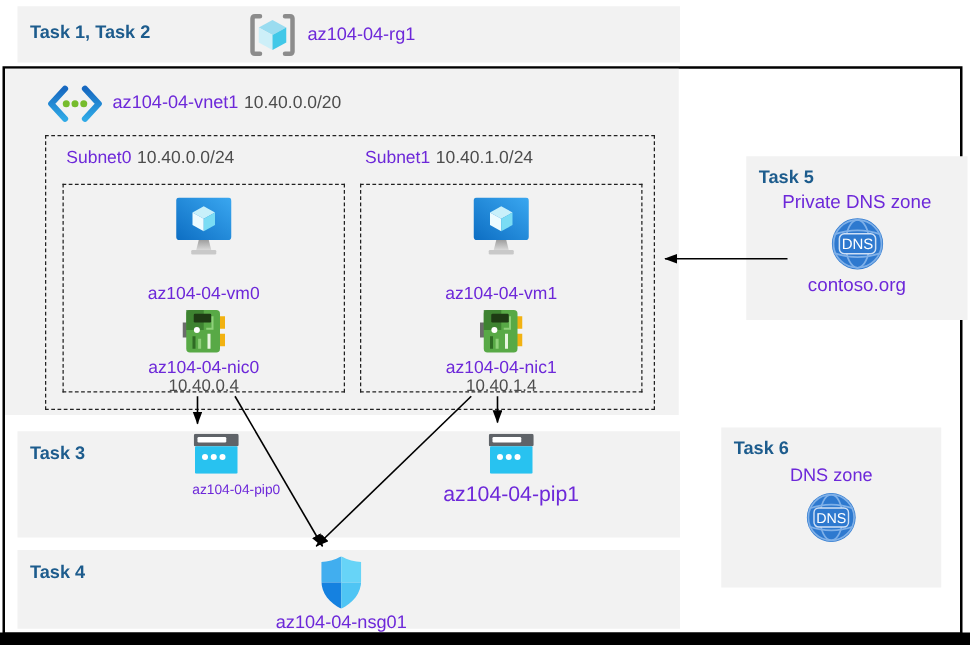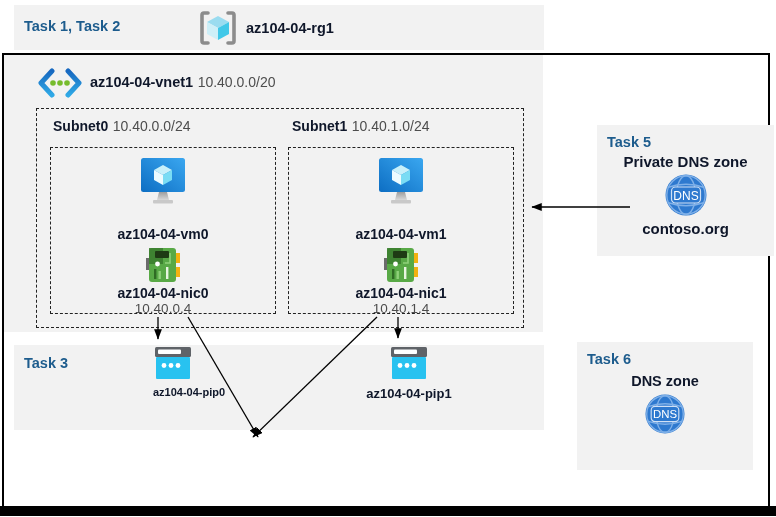--- a/index.html
+++ b/index.html
@@ -3,21 +3,21 @@
 <meta charset="utf-8">
 <style>
   html,body{margin:0;padding:0;background:#fff;}
   #canvas{
     position:relative;width:776px;height:517px;background:#fff;overflow:hidden;
     font-family:"Liberation Sans",sans-serif;color:#000;
   }
   .abs{position:absolute;}
   .band{background:var(--panel-bg);}
   .task-label{color:var(--task-label);font-weight:700;font-size:14.5px;}
-  .name{font-weight:700;font-size:14px;color:#0f172a;white-space:nowrap;}
+  .name{font-weight:400;font-size:14px;color:#6d28d9;white-space:nowrap;}
   .muted{color:var(--muted-text);font-weight:400;font-size:13.5px;white-space:nowrap;}
   .dashed{border:1px dashed #222;}
   .frame{border:2px solid var(--frame-border);box-sizing:border-box;}
   .col{display:flex;flex-direction:column;align-items:center;}
   .vm-label{margin-top:20px;}
   .nic-label{margin-top:2px;}
   svg{display:block;}
   .dns-wrap{line-height:0;}
 </style>
 </head>
@@ -192,21 +192,21 @@
       <div>
         <svg width="36" height="32" viewBox="0 0 36 32">
           <rect x="0" y="0" width="36" height="10" rx="1.5" fill="#5f6368"></rect>
           <rect x="3" y="2.5" width="23" height="4.5" rx="1" fill="#ffffff"></rect>
           <rect x="1" y="10" width="34" height="22" rx="1" style="fill:var(--pip-cyan)"></rect>
           <circle cx="9" cy="18.5" r="2.4" fill="#ffffff"></circle>
           <circle cx="16" cy="18.5" r="2.4" fill="#ffffff"></circle>
           <circle cx="23" cy="18.5" r="2.4" fill="#ffffff"></circle>
         </svg>
       </div>
-      <span class="name" style="margin-top:7px;font-size:13px;">az104-04-pip1</span>
+      <span class="name" style="margin-top:7px;font-size:17px;">az104-04-pip1</span>
     </div>
   </div>
 
   <div class="abs band col" style="left:577px;top:342px;width:176px;height:128px;">
     <span class="task-label" style="align-self:flex-start;margin:9px 0 0 10px;">Task 6</span>
     <span class="name" style="margin-top:6px;font-size:14.5px;text-align:center;">DNS zone</span>
     <div class="dns-wrap" style="margin-top:5px;">
       <svg width="40" height="40" viewBox="0 0 42 42">
         <circle cx="21" cy="21" r="20.5" style="fill:var(--dns-blue)"></circle>
         <g fill="none" stroke="#7fb0e8" stroke-width="1.4">
@@ -214,20 +214,36 @@
           <ellipse cx="21" cy="21" rx="9.5" ry="19.2"></ellipse>
           <path d="M2.5 13.5 Q21 7 39.5 13.5"></path>
           <path d="M2.5 28.5 Q21 35 39.5 28.5"></path>
         </g>
         <rect x="6.5" y="13" width="29" height="16" rx="4" style="fill:var(--dns-blue)" stroke="#cfe0f5" stroke-width="1.2"></rect>
         <text x="21" y="25.5" text-anchor="middle" font-family="Liberation Sans, sans-serif" font-size="12" fill="#ffffff">DNS</text>
       </svg>
     </div>
   </div>
 
+  <div class="abs band" style="left:14px;top:440px;width:530px;height:63px;">
+    <span class="abs task-label" style="left:10px;top:10px;">Task 4</span>
+    <div class="abs col" style="left:164px;top:5px;width:190px;">
+      <div>
+        <svg width="34" height="42" viewBox="0 0 34 42">
+          <g clip-path="url(#shieldClip)">
+            <rect x="0" y="0" width="17" height="21" fill="#41aeef"></rect>
+            <rect x="17" y="0" width="17" height="21" fill="#67d4f7"></rect>
+            <rect x="0" y="21" width="17" height="21" fill="#1581e0"></rect>
+            <rect x="17" y="21" width="17" height="21" fill="#4fc5f4"></rect>
+          </g>
+        </svg>
+      </div>
+      <span class="name" style="margin-top:3px;font-size:14.5px;">az104-04-nsg01</span>
+    </div>
+  </div>
 
   <svg class="abs" style="left:0;top:0;pointer-events:none;" width="776" height="517" viewBox="0 0 776 517">
     <line x1="158" y1="317" x2="158" y2="339" stroke="#000" stroke-width="1.3" marker-end="url(#arr)"></line>
     <line x1="398" y1="317" x2="398" y2="338" stroke="#000" stroke-width="1.3" marker-end="url(#arr)"></line>
     <line x1="188" y1="317" x2="258" y2="437" stroke="#000" stroke-width="1.3" marker-end="url(#arr)"></line>
     <line x1="377" y1="317" x2="253" y2="437" stroke="#000" stroke-width="1.3" marker-end="url(#arr)"></line>
     <line x1="630" y1="207" x2="532" y2="207" stroke="#000" stroke-width="1.3" marker-end="url(#arr)"></line>
   </svg>
 
 </div>

